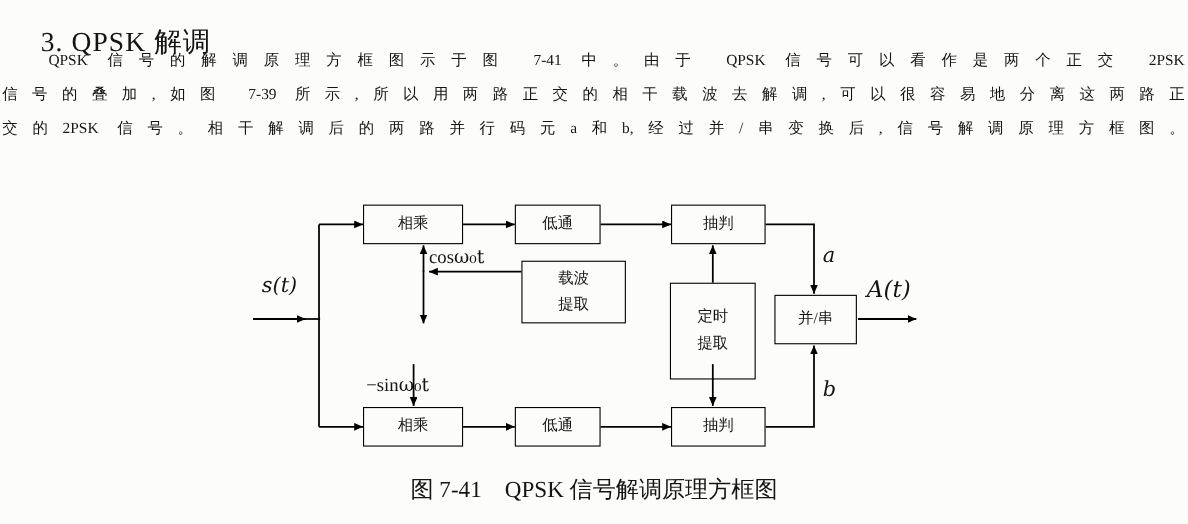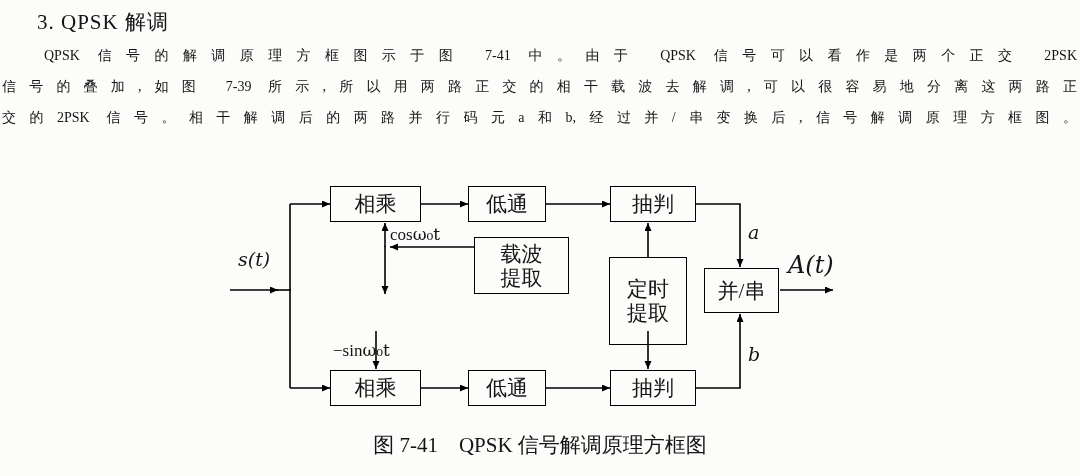--- a/index.html
+++ b/index.html
@@ -5,41 +5,41 @@
   html,body { margin:0; padding:0; }
   body {
     width:1080px; height:476px;
     background:#fcfcfa;
     position:relative;
     overflow:hidden;
     font-family:"Liberation Serif","DejaVu Serif",serif;
     color:#141414;
   }
   .heading {
-    position:absolute; left:37px; top:8px;
-    font-size:21px; letter-spacing:1px;
+    position:absolute; left:37px; top:21px;
+    font-size:25px; letter-spacing:1px;
   }
   .para {
     position:absolute; left:2px; right:3px; top:40px;
     font-size:14px;
   }
   .para-line {
     line-height:31px; height:31px;
     text-align:justify; text-align-last:justify;
     white-space:nowrap;
   }
   .para-line.indent { text-indent:42px; }
   .figure { position:absolute; left:0; top:0; width:1080px; height:476px; }
   .connectors { position:absolute; left:0; top:0; pointer-events:none; }
   .box {
     position:absolute; box-sizing:border-box;
     border:1.6px solid #000;
     display:flex; align-items:center; justify-content:center;
     text-align:center; white-space:pre-line;
-    font-size:21px; line-height:24px;
+    font-size:14px; line-height:24px;
     background:transparent;
   }
   .lbl { position:absolute; font-size:18px; }
   .it { font-style:italic; font-family:"DejaVu Serif",serif; }
   .mathpair { position:absolute; font-size:17px; }
   .mathpair .var { font-family:"DejaVu Serif",serif; }
   .caption {
     position:absolute; left:0; right:0; top:431px;
     text-align:center; font-size:21px;
   }
@@ -100,18 +100,18 @@
     <div class="box" style="left:610px;top:370px;width:86px;height:36px;">抽判</div>
 
     <span class="lbl it" style="left:238px;top:248px;font-size:19px;">s(t)</span>
 
     <span class="mathpair" style="left:390px;top:224px;"><span class="fn">cos</span><span class="var">ω₀t</span></span>
 
     <span class="mathpair" style="left:333px;top:340px;"><span class="fn">−sin</span><span class="var">ω₀t</span></span>
 
     <span class="lbl it" style="left:748px;top:221px;font-size:19px;">a</span>
     <span class="lbl it" style="left:748px;top:343px;font-size:19px;">b</span>
-    <span class="lbl it" style="left:788px;top:251px;font-size:24px;">A(t)</span>
+    <span class="lbl it" style="left:788px;top:251px;font-size:21px;">A(t)</span>
   </div>
 
   <div class="caption">图 7-41　QPSK 信号解调原理方框图</div>
 
 </div>
 
 </body></html>

